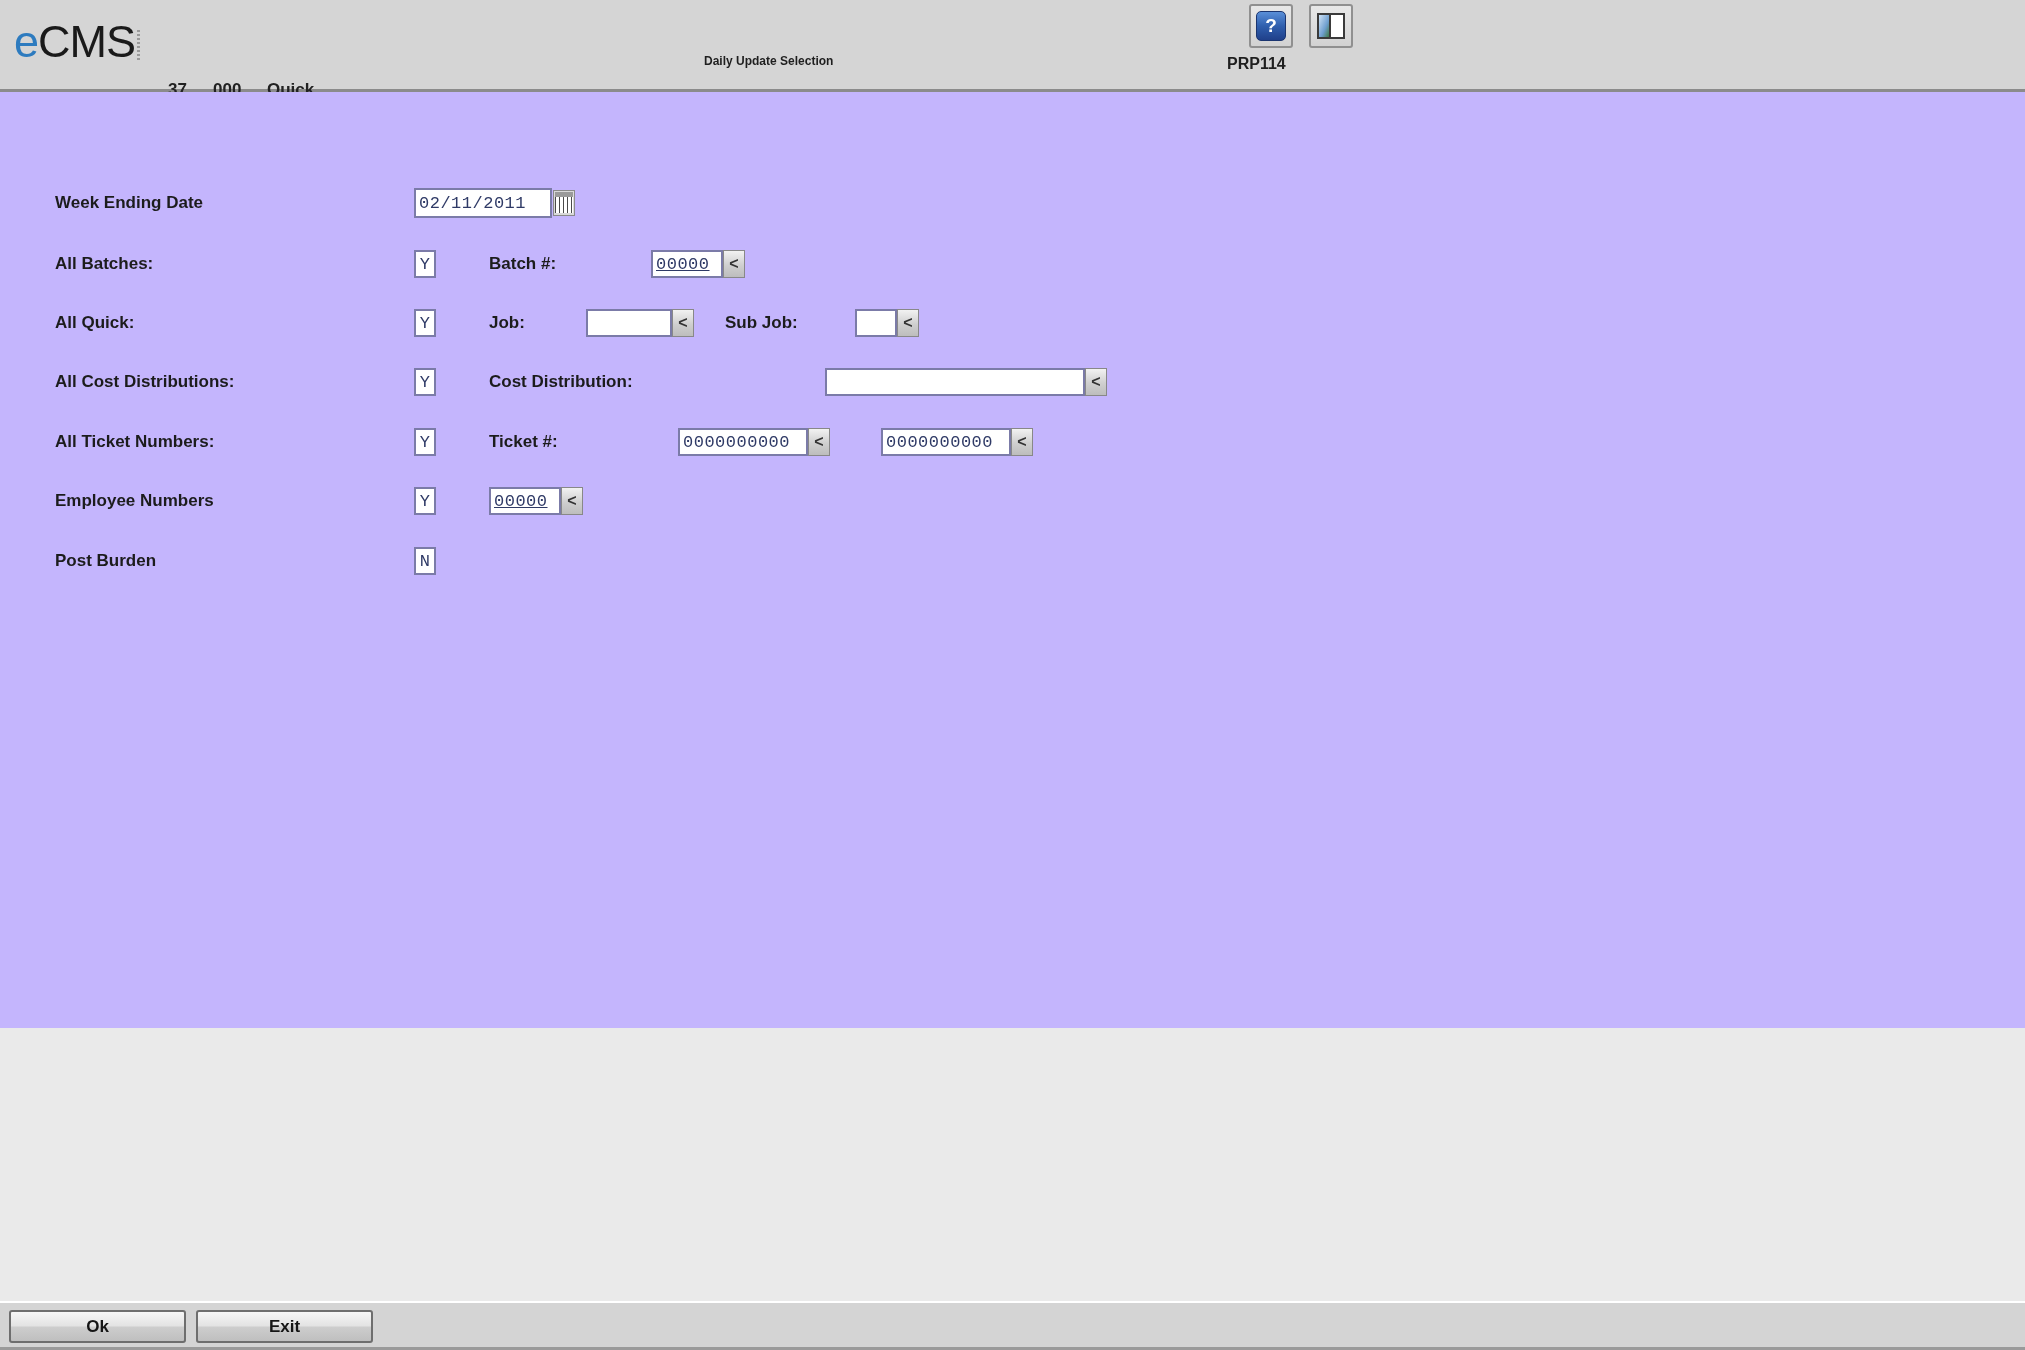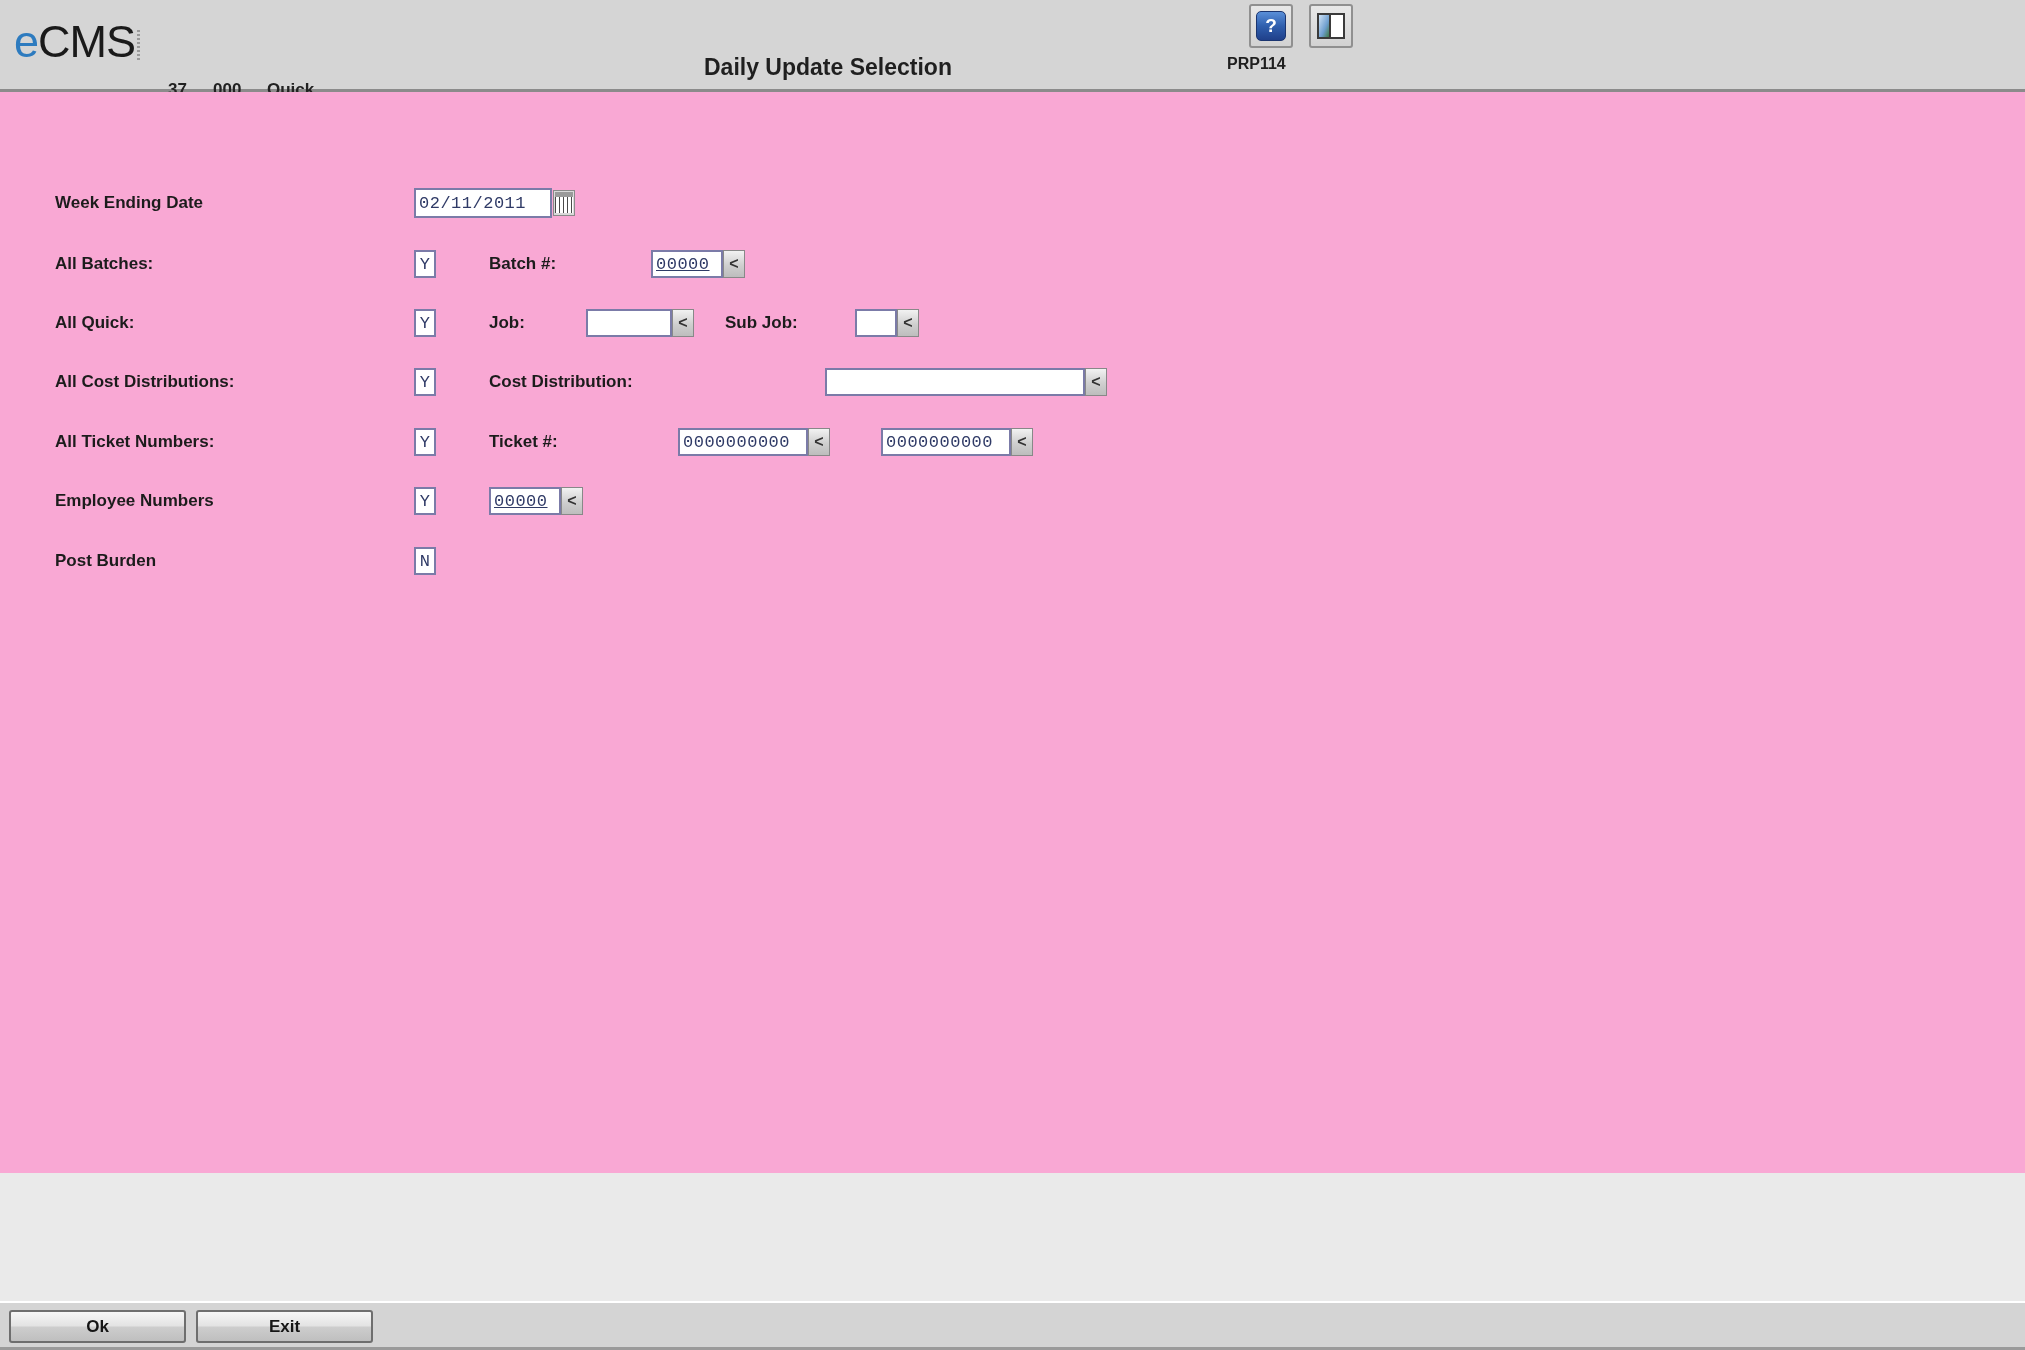--- a/index.html
+++ b/index.html
@@ -58,21 +58,21 @@
     margin-top: 24px;
   }
   #hdr-company { left: 168px; }
   #hdr-division { left: 213px; }
   #hdr-user { left: 267px; font-weight: bold; }
 
   #screen-title {
     position: absolute;
     top: 54px;
     left: 704px;
-    font-size: 23px;
+    font-size: 12px;
     font-weight: bold;
     color: #1f1f1f;
     white-space: nowrap;
   }
 
   #program-id {
     position: absolute;
     top: 55px;
     left: 1227px;
     font-size: 16px;
@@ -122,22 +122,22 @@
     background: linear-gradient(to bottom right, #cfe2f5 0%, #6f9fd0 60%, #3f7a46 100%);
     border-right: 2px solid #3a3a3a;
   }
   .window-glyph .wg-right { flex: 1; background: #ffffff; }
 
   
   #form-area {
     position: absolute;
     top: 92px; left: 0;
     width: 2025px;
-    height: 1081px;
-    background: #f9a8d4;
+    height: 936px;
+    background: #c4b5fd;
   }
   .form-row {
     position: absolute;
     left: 0;
     height: 46px;
     white-space: nowrap;
   }
   .row-label {
     position: absolute;
     left: 55px;

